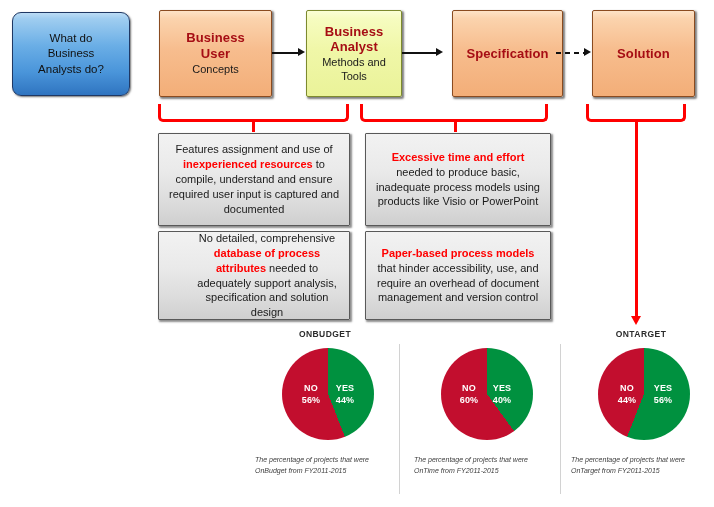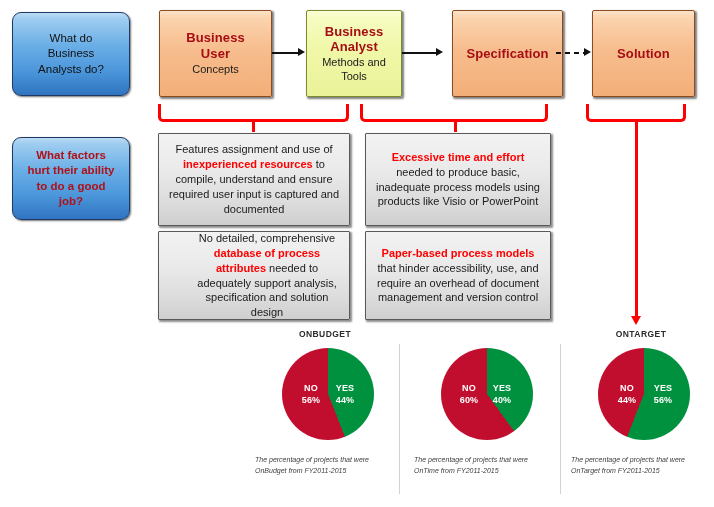--- a/index.html
+++ b/index.html
@@ -187,28 +187,20 @@
 <div id="canvas">
 
   <div class="qbox dark" style="left:12px; top:12px; width:118px; height:84px;">
     <span class="qtxt">
       <span>What do</span><br>
       <span>Business</span><br>
       <span>Analysts do?</span>
     </span>
   </div>
 
-  <div class="qbox red" style="left:12px; top:137px; width:118px; height:83px;">
-    <span class="qtxt">
-      <span>What factors</span><br>
-      <span>hurt their ability</span><br>
-      <span>to do a good</span><br>
-      <span>job?</span>
-    </span>
-  </div>
 
   <div class="pbox orange" style="left:159px; top:10px; width:113px; height:87px;">
     <div class="ptitle">
       <span>Business</span><br>
       <span>User</span>
     </div>
     <div class="psub">
       <span>Concepts</span>
     </div>
   </div>

